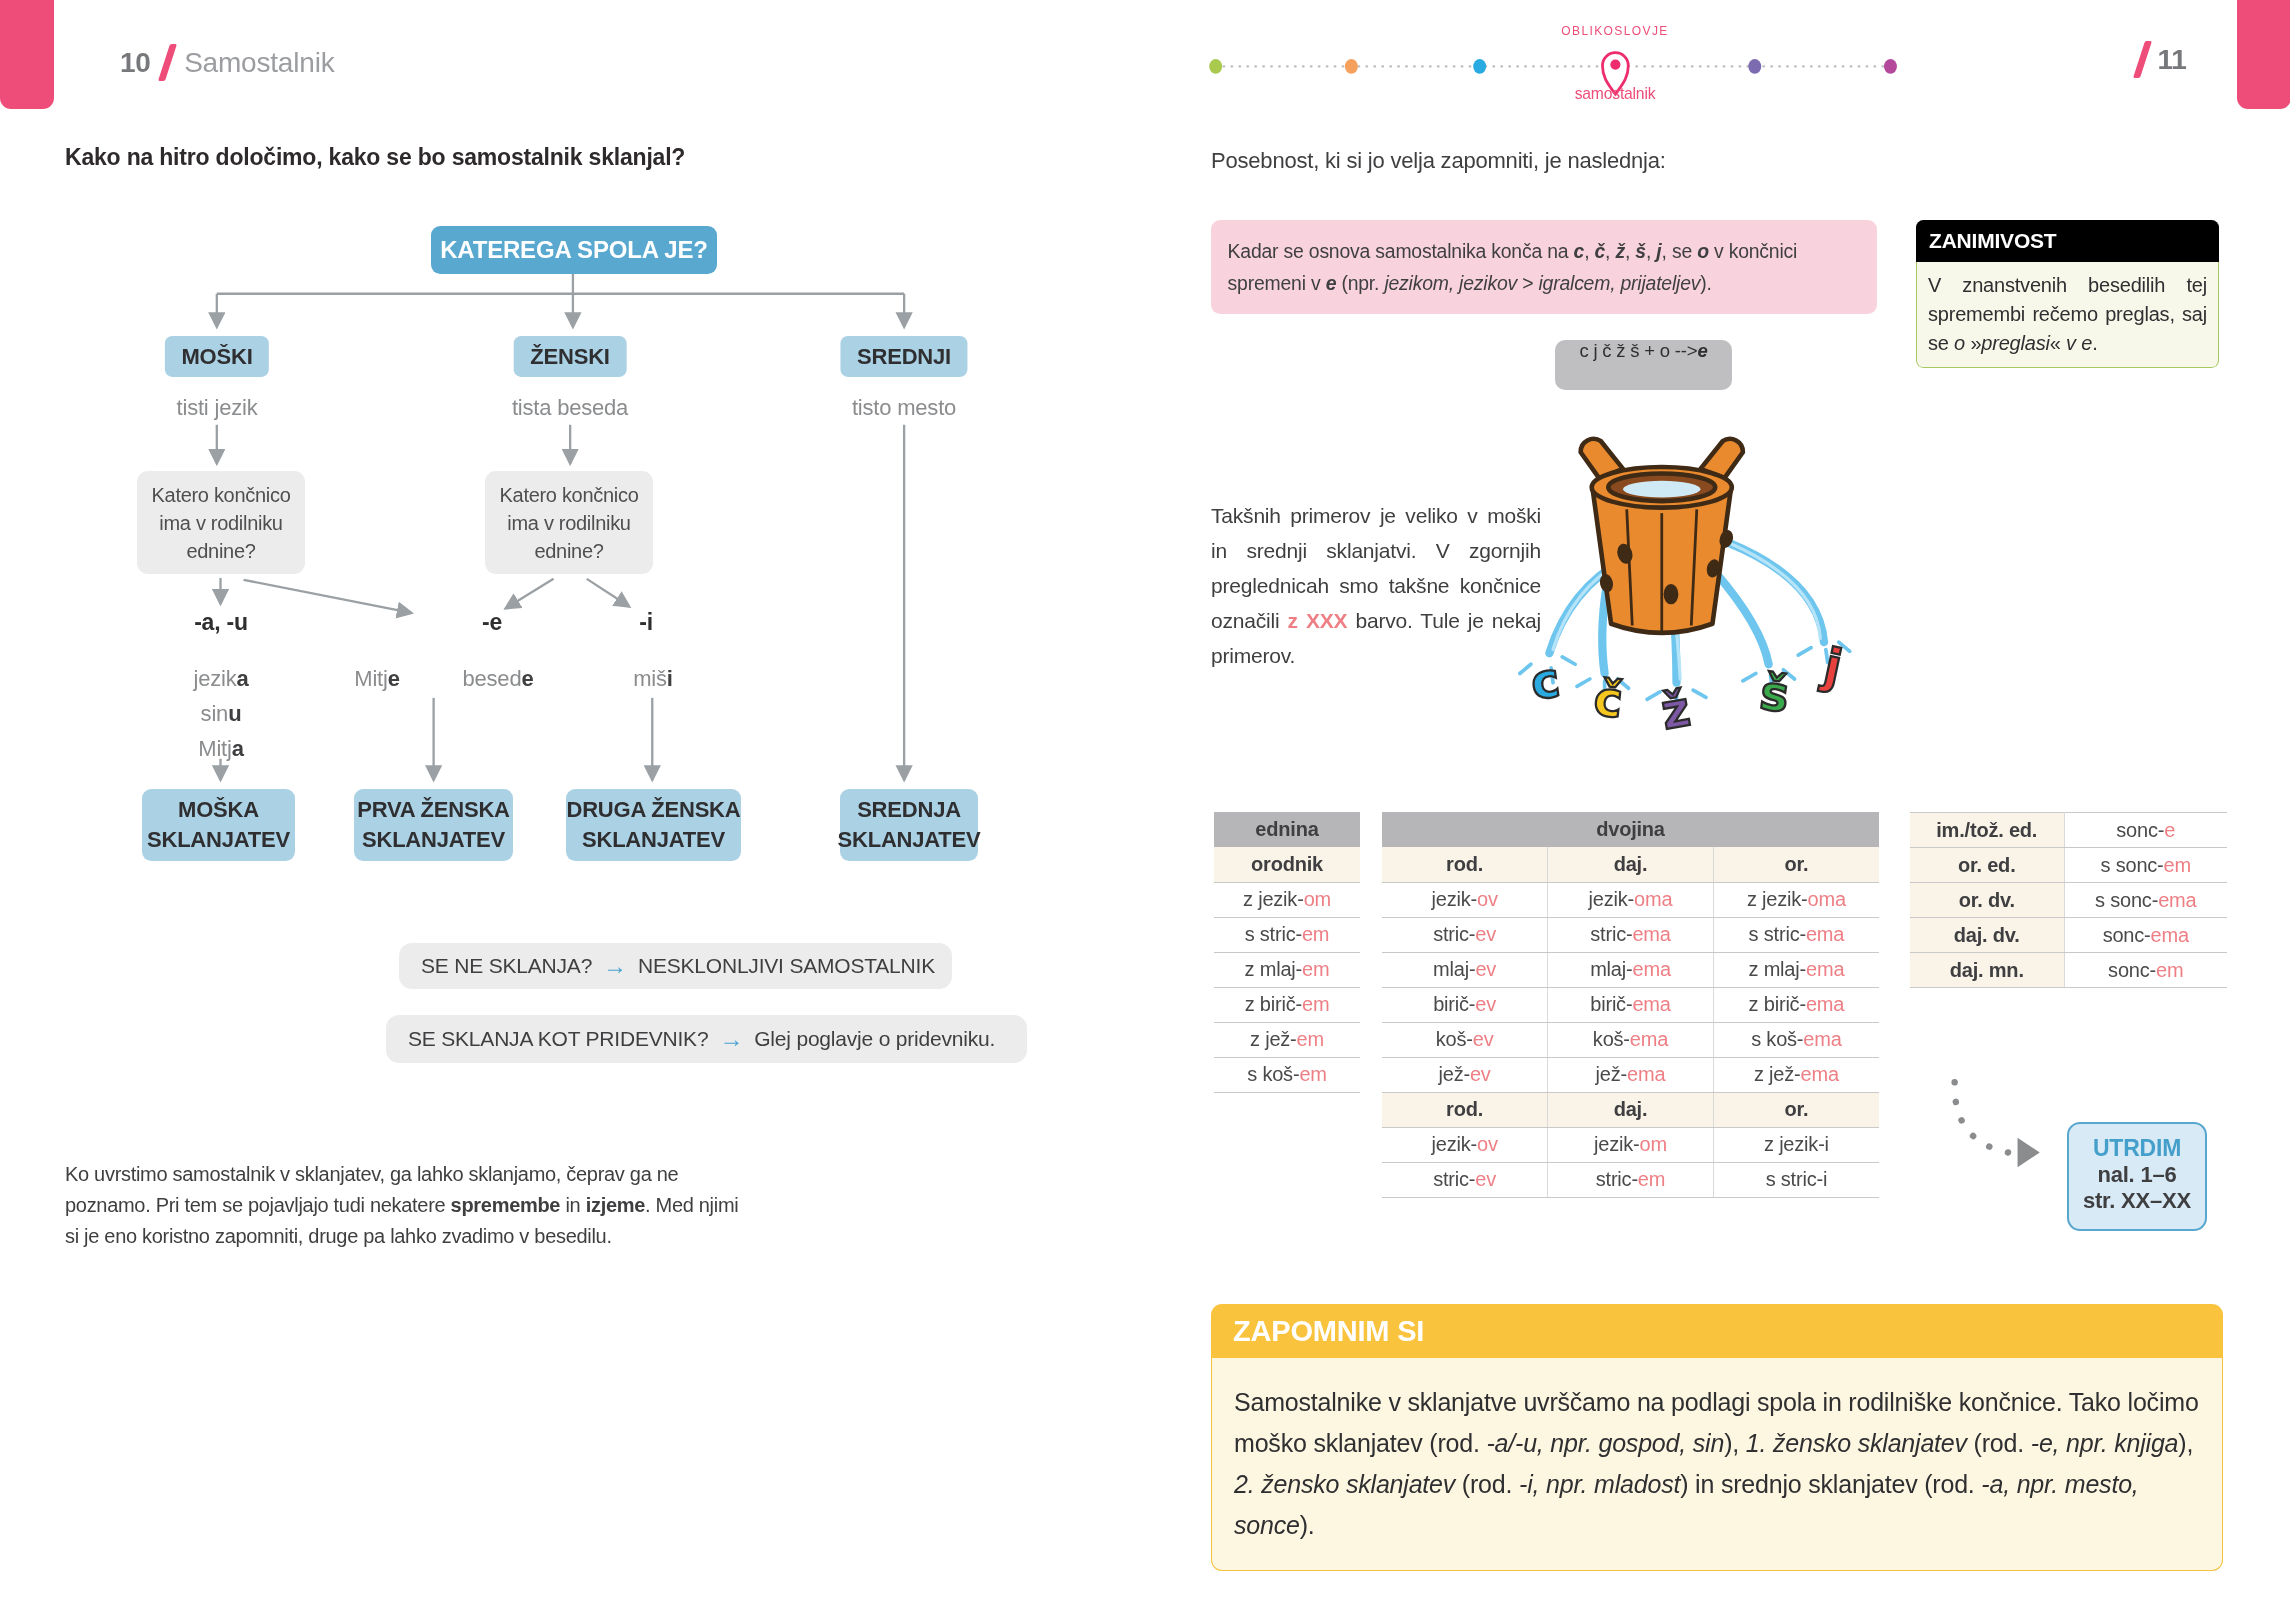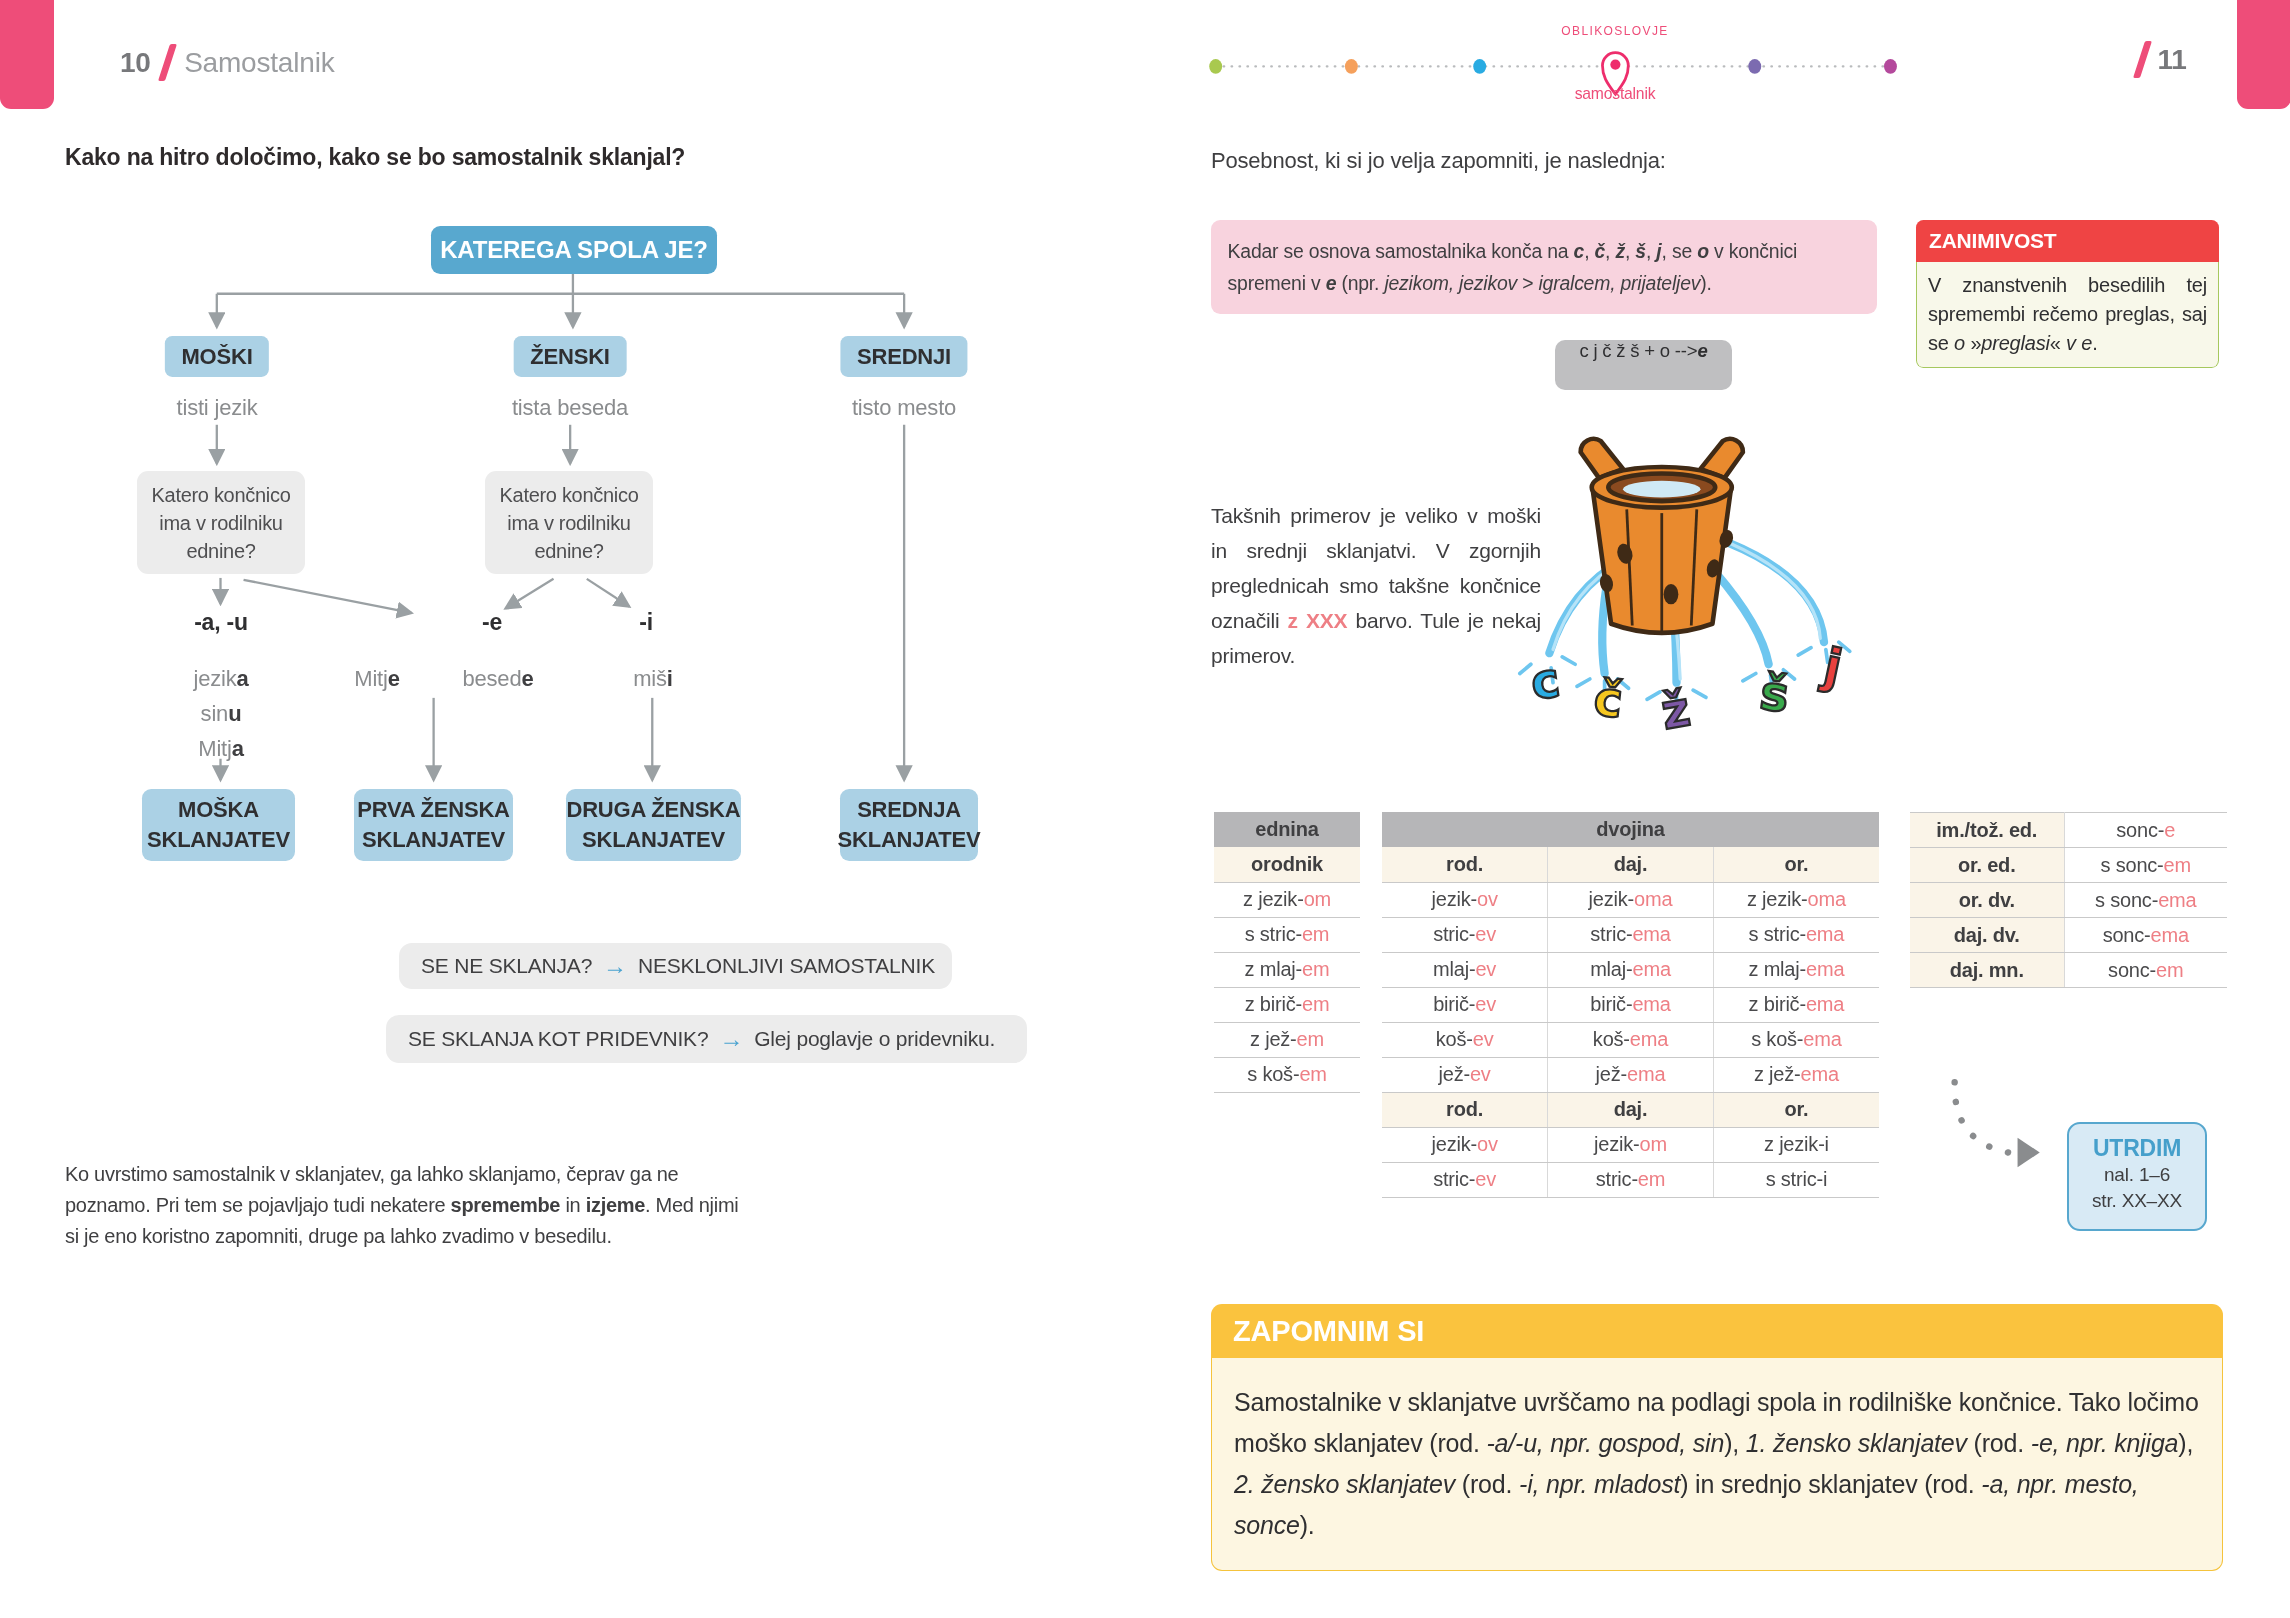--- a/index.html
+++ b/index.html
@@ -31,36 +31,36 @@
   .pill{background:#ececec;border-radius:13px;display:flex;align-items:center;font-size:21px;color:#3f3f41;padding-left:22px;box-sizing:border-box;}
   .pill .bluearrow{color:#4aa3d0;font-weight:700;font-size:24px;margin:0 11px;}
   .para{font-size:20px;line-height:31px;letter-spacing:-0.3px;color:#3f3f41;}
   
   .tl-label-top{font-size:12px;letter-spacing:1.4px;color:#ee4d79;}
   .tl-label-bot{font-size:15.7px;color:#ee4d79;}
   .intro{font-size:22px;color:#3f3f41;}
   .rulebox{background:#f8d3de;border-radius:9.2px;padding:14.8px 16.6px;font-size:19.4px;line-height:32px;box-sizing:border-box;}
   .formula{background:#bfbfc1;border-radius:10px;display:flex;justify-content:center;font-size:18.5px;color:#2f2f31;}
   .zan{width:303px;box-sizing:border-box;}
-  .zan-h{background:#ef4444;color:#fff;font-weight:700;font-size:21px;border-radius:7.4px 7.4px 0 0;height:42px;display:flex;align-items:center;padding-left:13px;}
+  .zan-h{background:#000000;color:#fff;font-weight:700;font-size:21px;border-radius:7.4px 7.4px 0 0;height:42px;display:flex;align-items:center;padding-left:13px;}
   .zan-b{background:#f8f8ea;border:1.8px solid #a6c85e;border-top:none;border-radius:0 0 7.4px 7.4px;padding:9.2px 11px;font-size:20px;line-height:29px;text-align:justify;color:#2f2f31;}
   .expara{font-size:21px;line-height:35px;text-align:justify;letter-spacing:-0.2px;}
   
   table.gram{border-collapse:collapse;font-size:20px;color:#4a4a4c;table-layout:fixed;}
   table.gram td,table.gram th{height:35px;text-align:center;vertical-align:middle;padding:0 3.7px;box-sizing:border-box;font-weight:400;}
   table.gram .ghead{background:#b6b6b8;color:#3f3f41;font-weight:700;}
   table.gram .sub th{background:#faf4e8;color:#3f3f41;font-weight:700;border-bottom:0.9px solid #c9c9c9;}
   table.gram tbody td{border-bottom:0.9px solid #c9c9c9;}
   table.cols td:not(:last-child),table.cols th:not(:last-child){border-right:0.9px solid #d9d9d9;}
   table.gram td.lab{background:#faf4e8;font-weight:700;color:#3f3f41;border-right:0.9px solid #d9d9d9;}
   #sonce-table{border-top:0.9px solid #c9c9c9;}
   
   .utrdim{background:#d8eaf5;border:2.8px solid #57a7ce;border-radius:13px;text-align:center;box-sizing:border-box;}
   .utrdim .ut{color:#459fcb;font-weight:700;font-size:23px;margin-top:11px;}
-  .utrdim .ul{color:#3f3f41;font-weight:400;font-size:19px;line-height:26px;}
+  .utrdim .ul{color:#3f3f41;font-weight:700;font-size:22px;line-height:26px;}
   
   .zap{width:1012px;box-sizing:border-box;}
   .zap-h{background:#fac33e;border-radius:11px 11px 0 0;height:54px;display:flex;align-items:center;padding-left:22px;color:#fff;font-weight:700;font-size:29px;}
   .zap-b{background:#fdf6e1;border:1.8px solid #f5c33c;border-top:none;border-radius:0 0 11px 11px;padding:24px 22px;font-size:25px;line-height:41px;color:#2f2f31;}
   svg{display:block;}
 </style>
 </head>
 <body>
 
 <div id="page">

